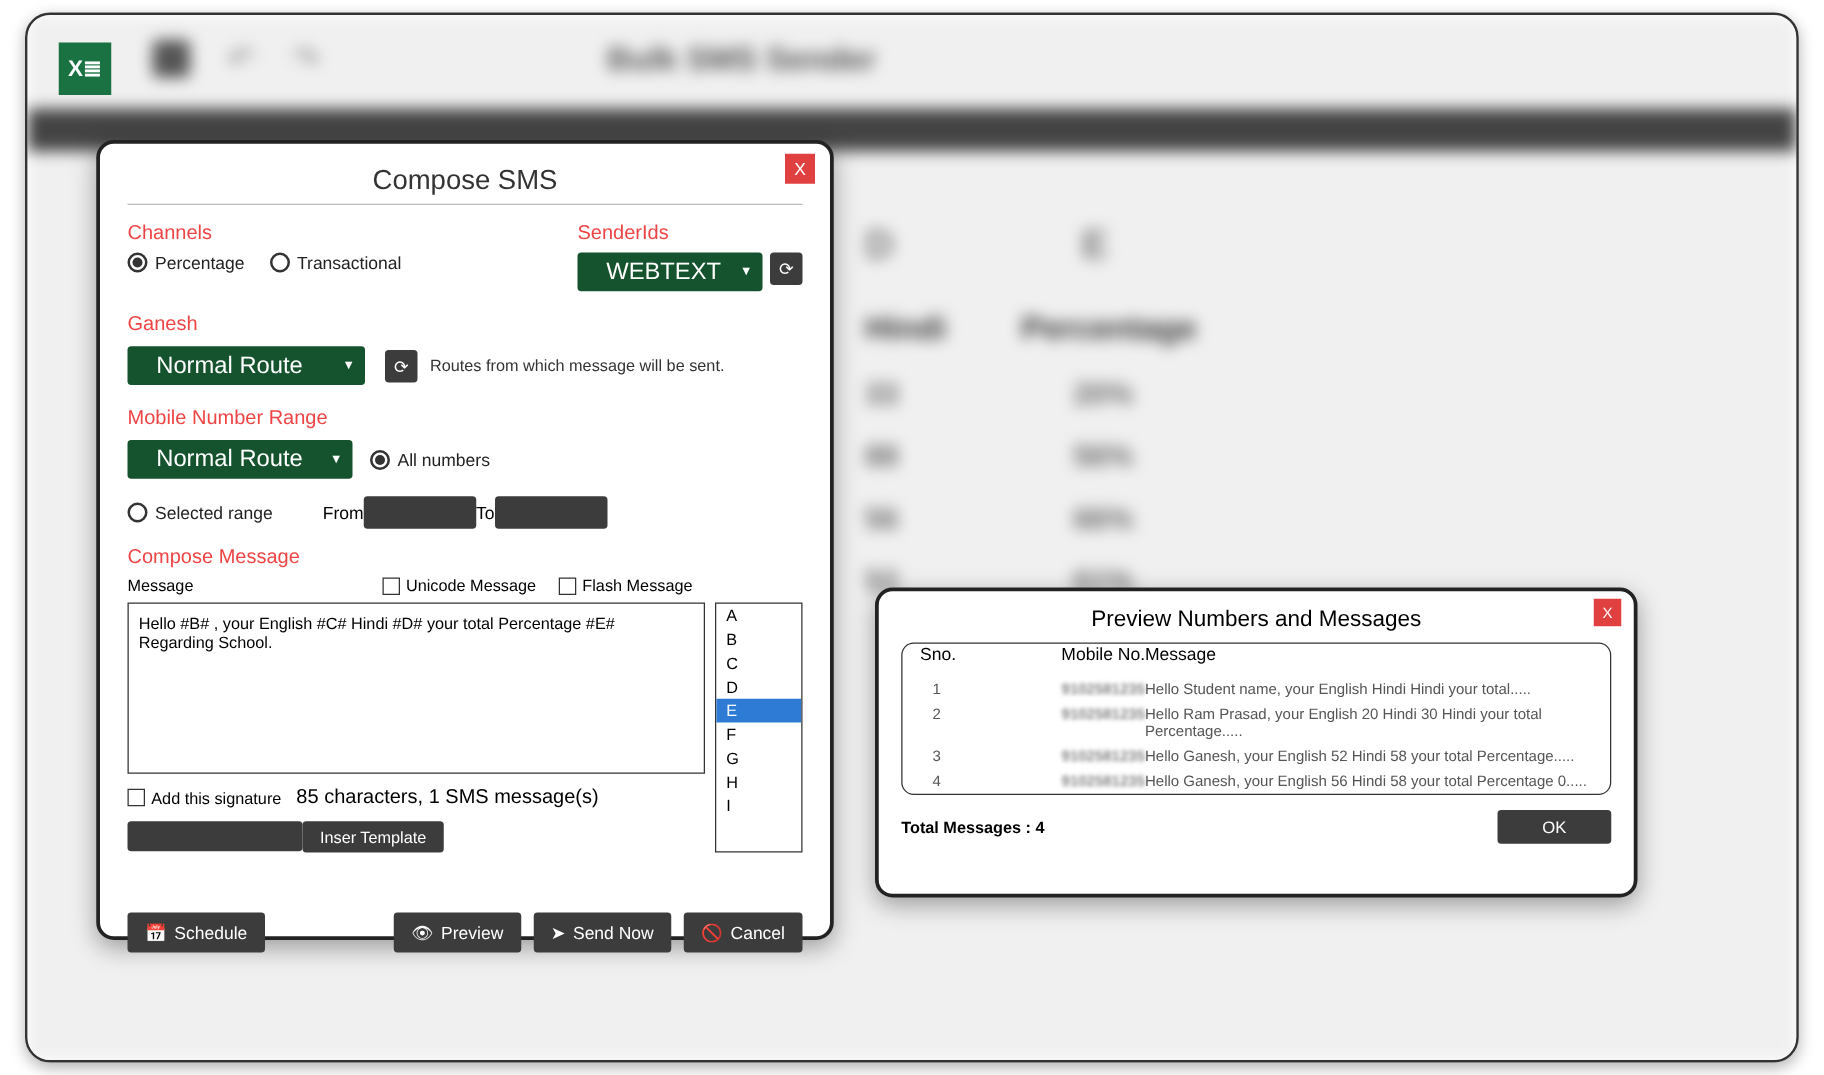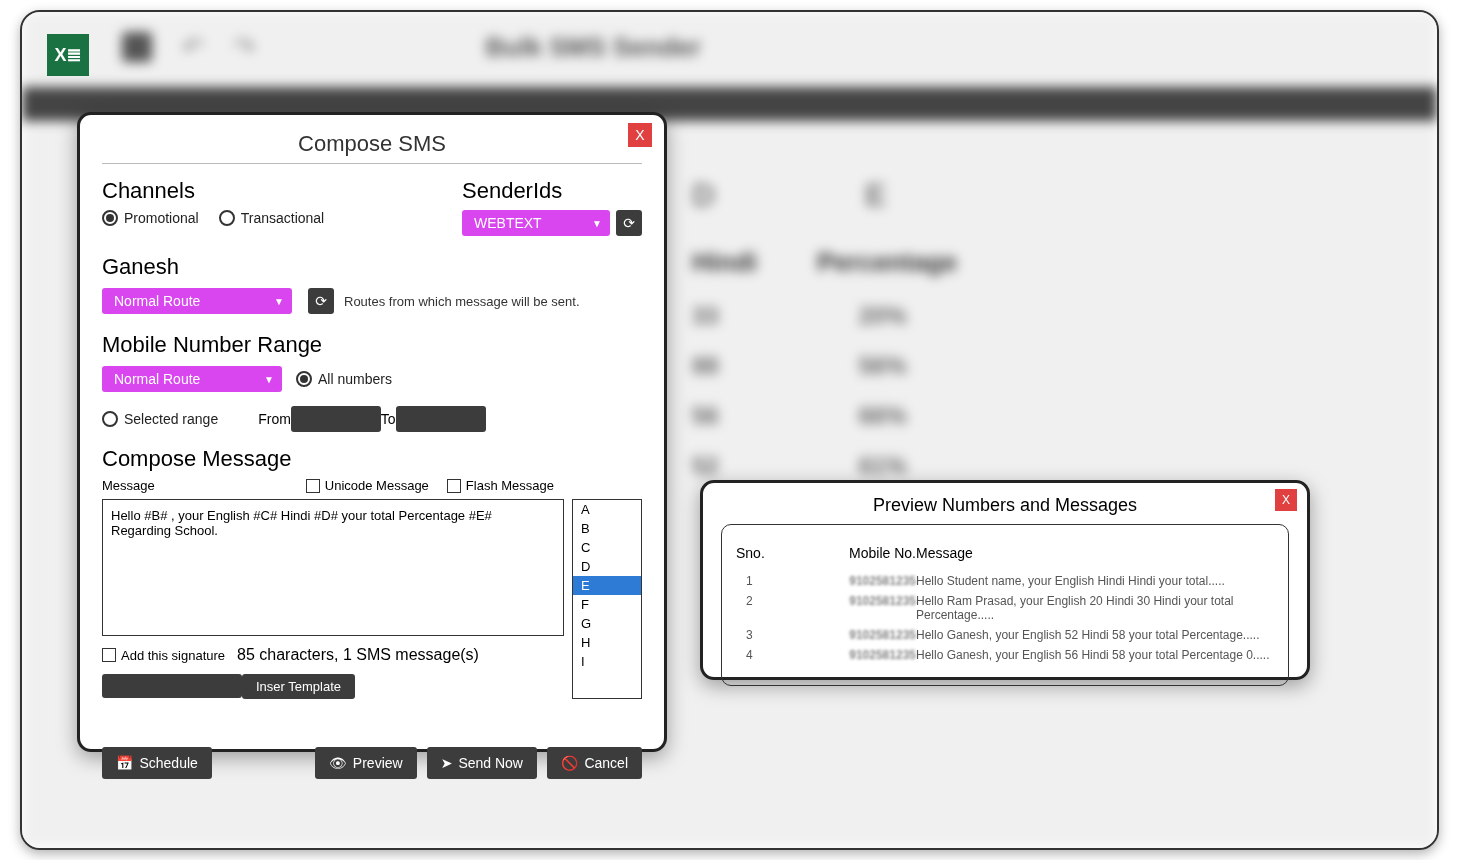--- a/index.html
+++ b/index.html
@@ -50,29 +50,29 @@
 .compose-title { text-align: center; font-size: 22px; color: #333; padding: 6px 0; border-bottom: 1px solid #bbb; }
 .close-x {
   position: absolute; top: 8px; right: 12px; width: 24px; height: 24px;
   background: #e04040; color: #fff; display: flex; align-items: center; justify-content: center;
   font-size: 14px; cursor: pointer;
 }
 
 .section-row { display: flex; margin-top: 14px; }
 .section-left { flex: 1; }
 .section-right { width: 180px; }
-.section-label { font-size: 22px; color: #000000; margin-bottom: 6px; }
+.section-label { font-size: 16px; color: #ef4444; margin-bottom: 6px; }
 
 .radio-group { display: flex; gap: 20px; align-items: center; }
 .radio-opt { display: flex; align-items: center; gap: 6px; font-size: 14px; color: #222; cursor: pointer; }
 .radio-circle { width: 16px; height: 16px; border: 2px solid #333; border-radius: 50%; display: flex; align-items: center; justify-content: center; }
 .radio-circle.checked::after { content:''; width: 8px; height: 8px; background: #333; border-radius: 50%; }
 
 .dark-select {
-  background: #d946ef; color: #fff; border: none; padding: 5px 12px; font-size: 14px;
+  background: #14532d; color: #fff; border: none; padding: 5px 23px; font-size: 19px;
   border-radius: 3px; appearance: none; position: relative;
 }
 .select-wrap { position: relative; display: inline-flex; align-items: center; }
 .select-wrap::after { content:'▼'; position: absolute; right: 8px; color: #fff; font-size: 10px; pointer-events: none; }
 .refresh-btn {
   width: 26px; height: 26px; background: #3c3c3c; color: #fff; border: none; border-radius: 3px;
   margin-left: 6px; cursor: pointer; font-size: 14px;
 }
 
 .routes-row { display: flex; align-items: center; gap: 10px; margin-top: 8px; }
@@ -103,24 +103,24 @@
 .sig-blank { width: 140px; height: 24px; background: #3c3c3c; border-radius: 3px; border:none; }
 .insert-btn { background: #3c3c3c; color: #fff; border: none; padding: 5px 14px; border-radius: 3px; font-size: 13px; cursor: pointer; }
 
 .bottom-btns { display: flex; align-items: center; gap: 10px; margin-top: 48px; }
 .dark-btn {
   background: #3c3c3c; color: #fff; border: none; padding: 8px 14px; border-radius: 3px;
   font-size: 14px; cursor: pointer; display: flex; align-items: center; gap: 6px;
 }
 .spacer-flex { flex: 1; }
 
-.preview-dialog { top: 480px; left: 700px; width: 610px; height: 200px; padding: 12px 18px; z-index: 11; }
+.preview-dialog { top: 470px; left: 700px; width: 610px; height: 248px; padding: 12px 18px; z-index: 11; }
 .preview-title { text-align: center; font-size: 18px; padding: 0 0 8px 0; }
 .preview-close { position: absolute; top: 6px; right: 10px; width: 22px; height: 22px; background: #e04040; color: #fff; display:flex; align-items:center; justify-content:center; font-size:12px; cursor:pointer; }
-.preview-box { border: 1.5px solid #333; border-radius: 10px; padding: 20px 14px; }
+.preview-box { border: 1.5px solid #333; border-radius: 10px; padding: 0 14px; }
 .phead { display: flex; font-size: 14px; margin-bottom: 10px; }
 .pc-sno { width: 60px; }
 .pc-mob { width: 120px; text-align: right; }
 .pc-msg { flex: 1; }
 .prow { display: flex; font-size: 12px; color: #555; padding: 3px 0; }
 .prow .blur { filter: blur(1.5px); color: #888; font-weight: bold; }
 .preview-footer { display: flex; align-items: center; margin-top: 12px; font-size: 13px; font-weight: bold; }
 .ok-btn { background: #3c3c3c; color: #fff; border: none; padding: 6px 36px; border-radius: 3px; cursor: pointer; margin-left: auto; }
 </style>
 </head>
@@ -166,21 +166,21 @@
 <div class="dialog compose-dialog">
   <div class="compose-title">Compose SMS</div>
   <div class="close-x">X</div>
 
   <div class="section-row">
     <div class="section-left">
       <div class="section-label">Channels</div>
       <div class="radio-group">
         <div class="radio-opt">
           <span class="radio-circle checked"></span>
-          <span>Promotional</span>
+          <span>Percentage</span>
         </div>
         <div class="radio-opt">
           <span class="radio-circle"></span>
           <span>Transactional</span>
         </div>
       </div>
     </div>
     <div class="section-right">
       <div class="section-label">SenderIds</div>
       <div style="display:flex">
@@ -326,13 +326,17 @@
           <span class="pc-mob blur">9102581235</span>
           <span class="pc-msg">Hello Ganesh, your English 52  Hindi  58 your total Percentage.....</span>
         </div>
         <div class="prow">
           <span class="pc-sno" style="padding-left:10px">4</span>
           <span class="pc-mob blur">9102581235</span>
           <span class="pc-msg">Hello Ganesh, your English 56  Hindi  58 your total Percentage 0.....</span>
         </div>
       </div>
   </div>
+  <div class="preview-footer">
+    <span>Total Messages : 4</span>
+    <button class="ok-btn">OK</button>
+  </div>
 </div>
 
 </body></html>

